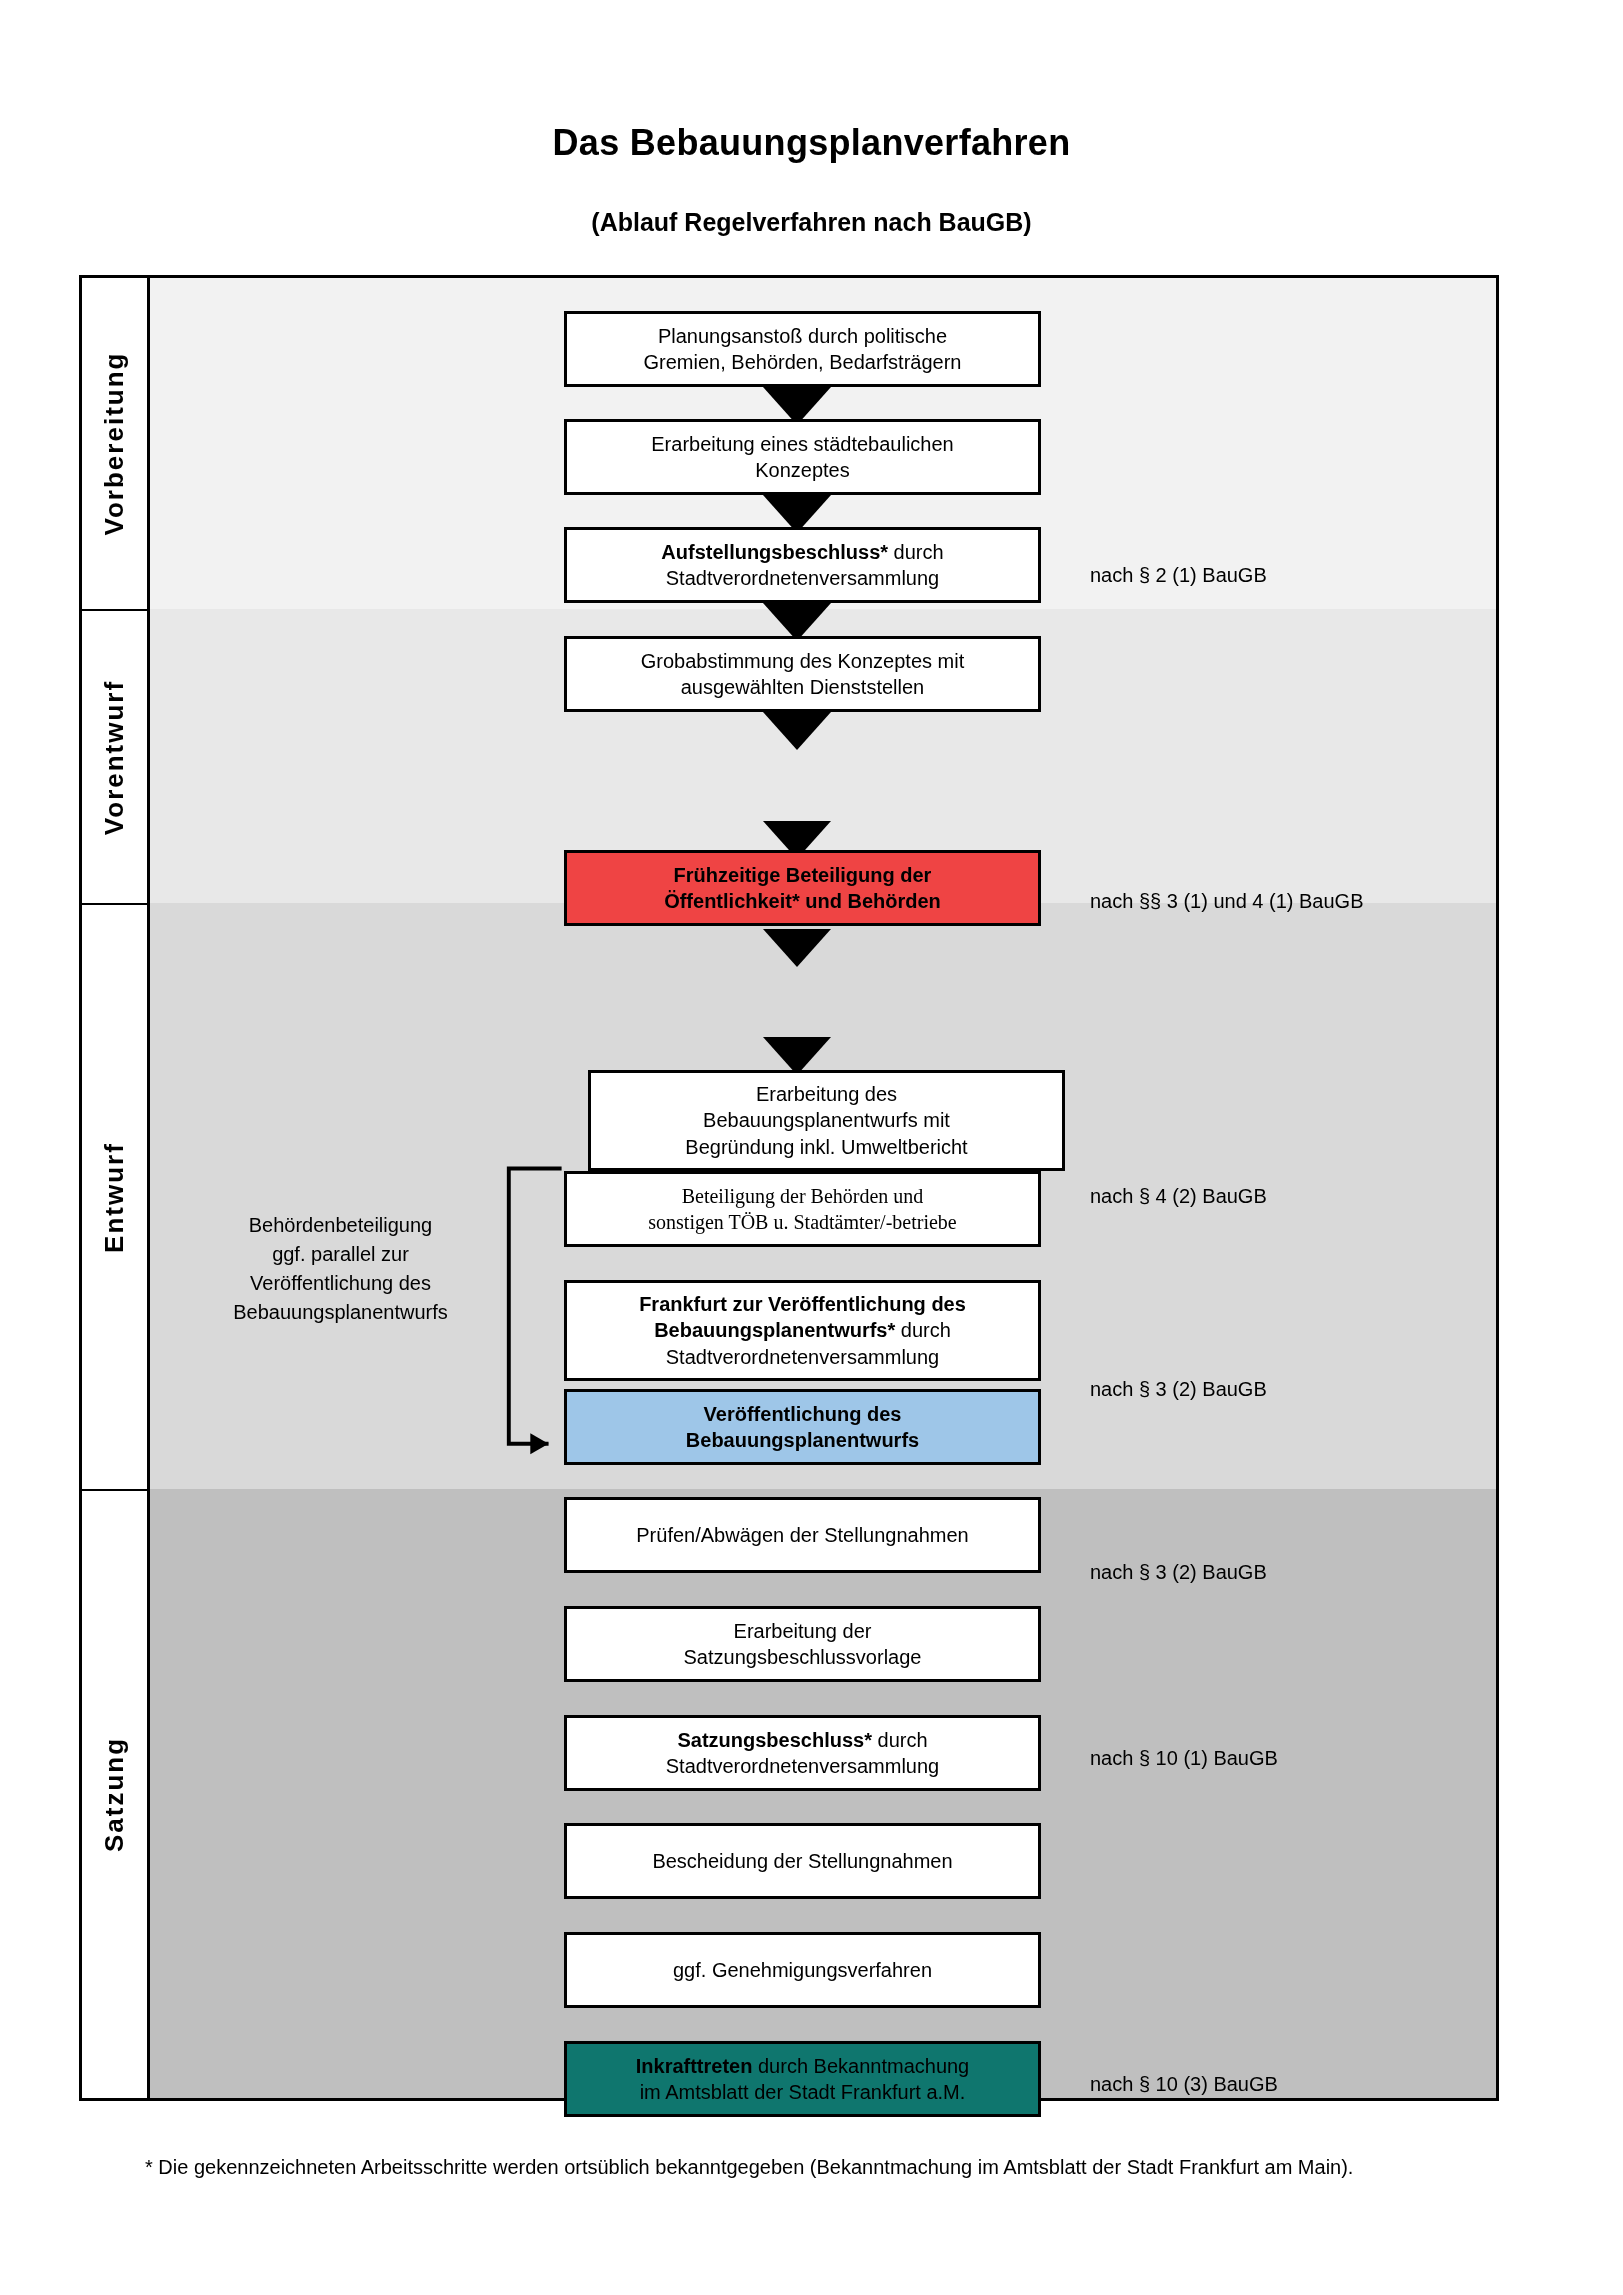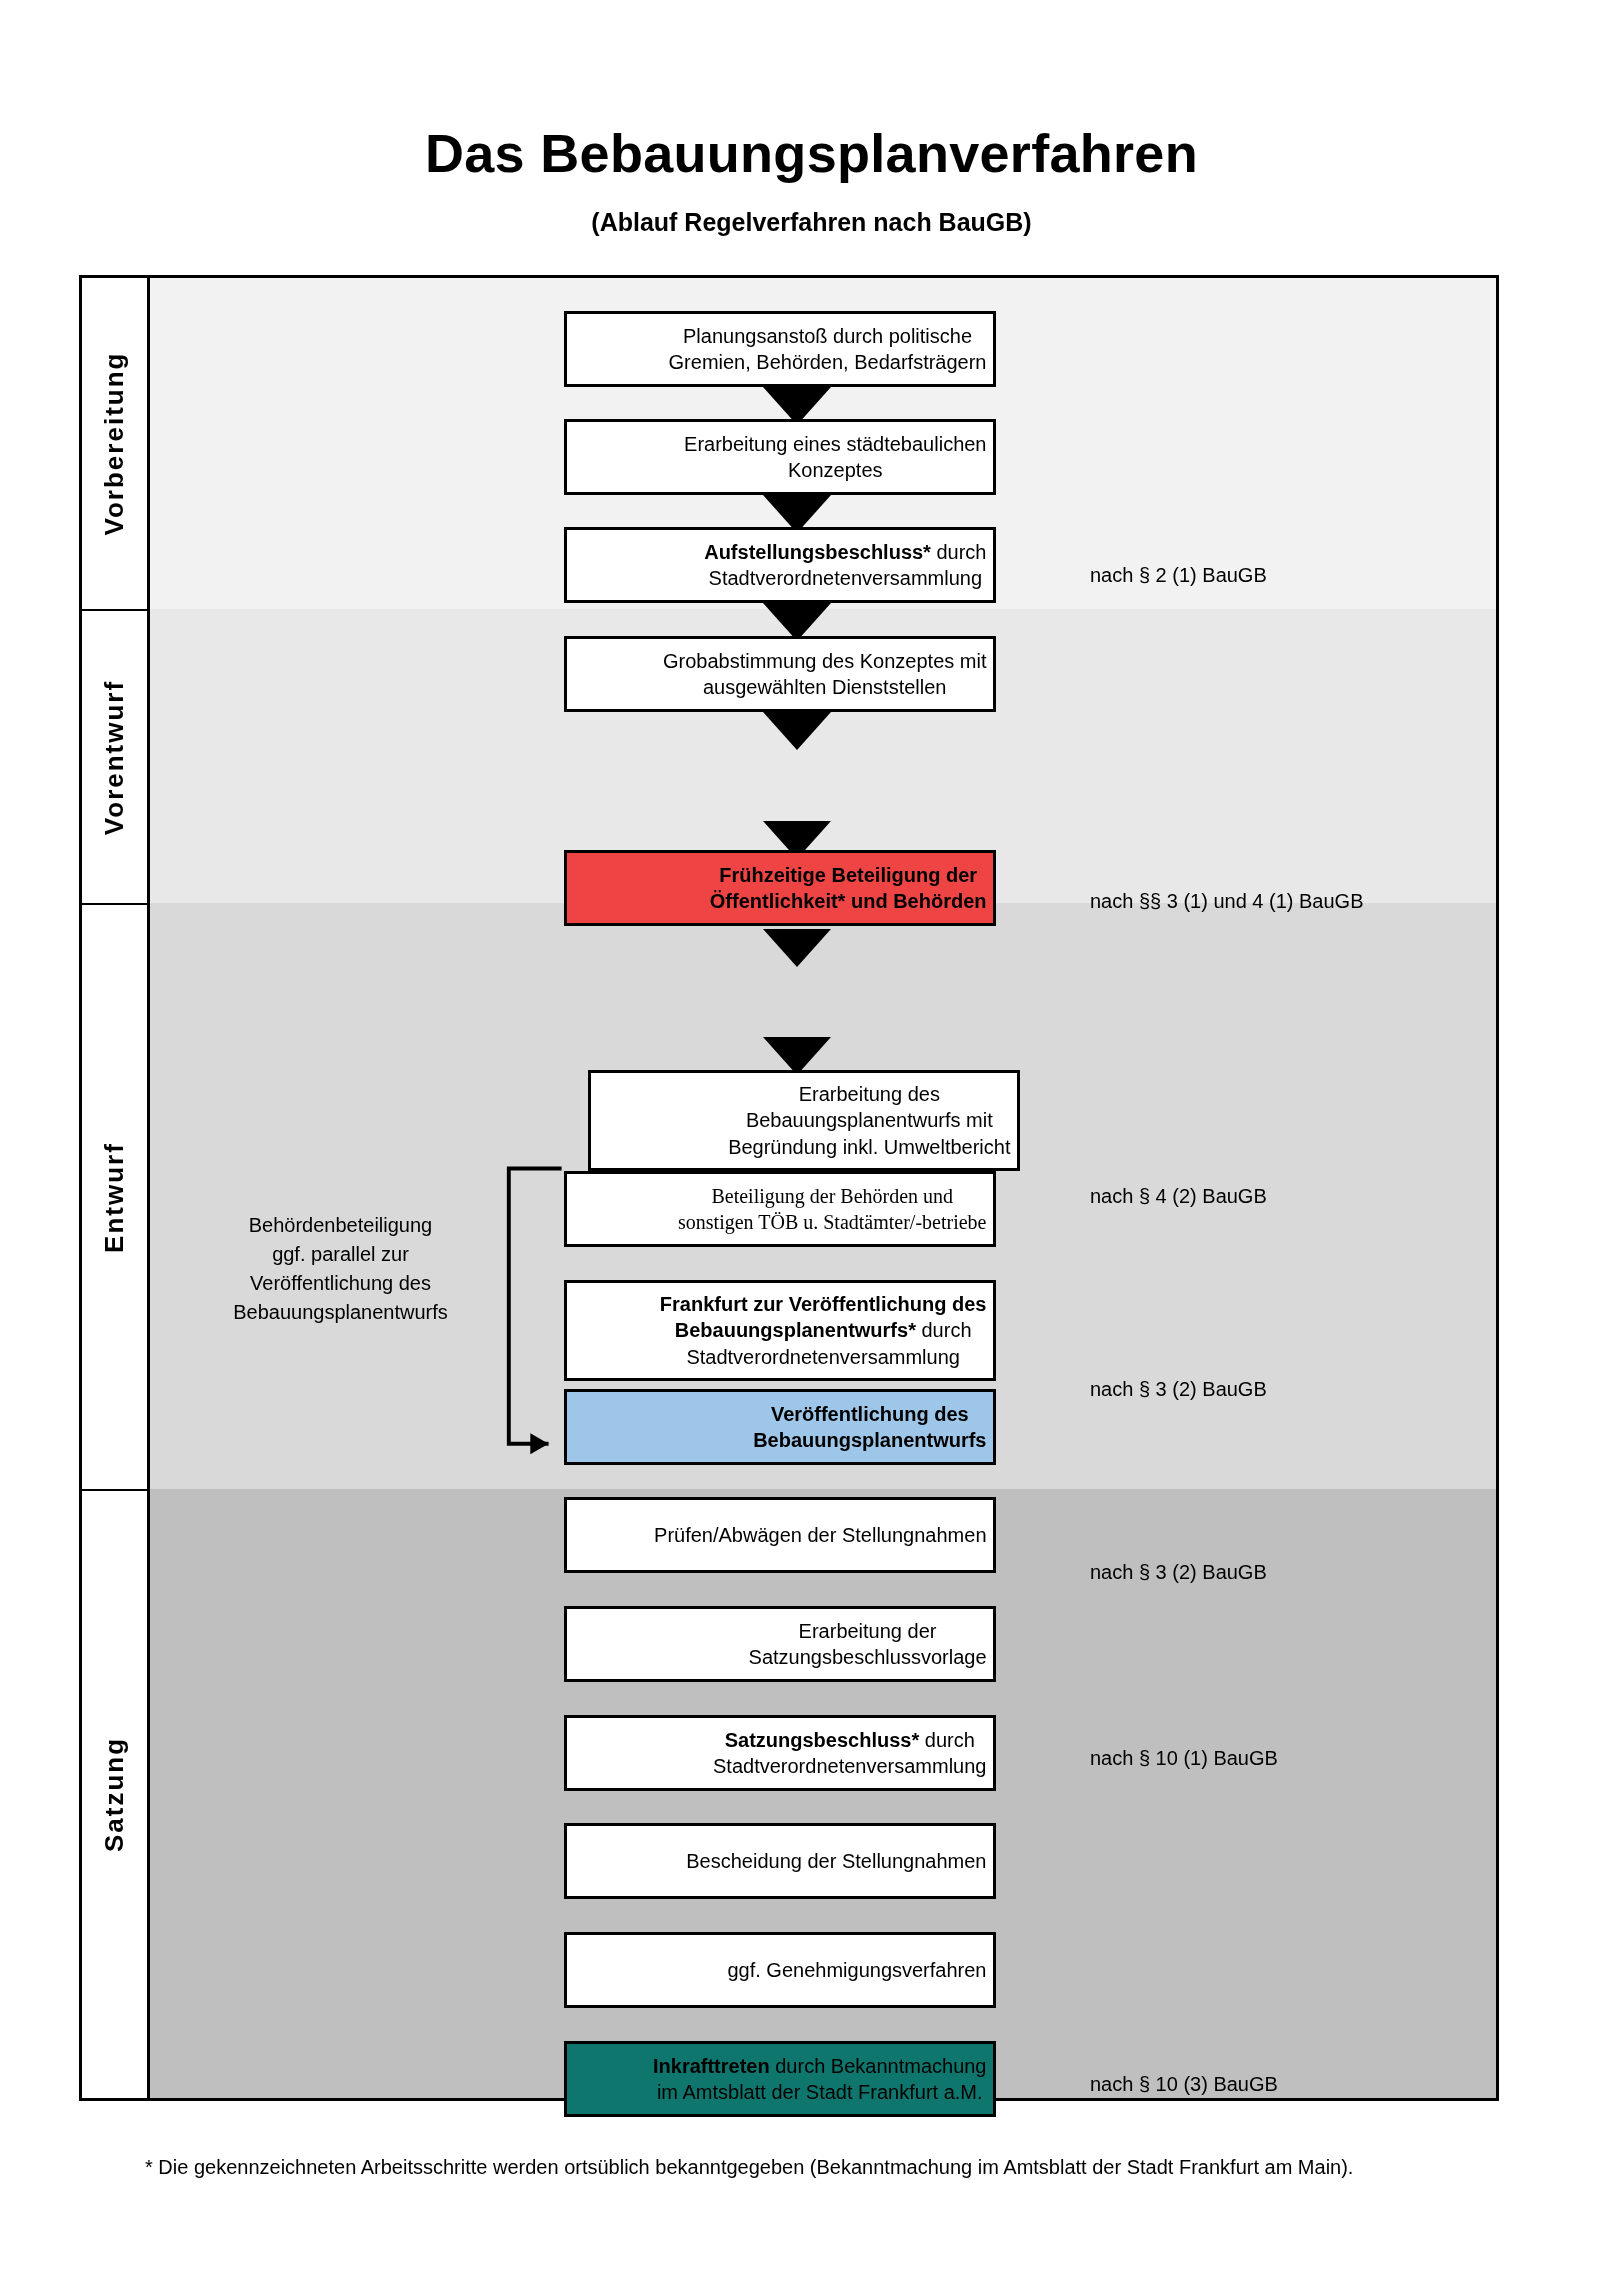--- a/index.html
+++ b/index.html
@@ -8,21 +8,21 @@
     background:#ffffff;
     font-family:"Liberation Sans", sans-serif;
     color:#000;
     position:relative;
     overflow:hidden;
   }
 
   
   #title{
     position:absolute;left:0;top:122px;width:1623px;
-    text-align:center;font-size:54px;font-weight:bold;letter-spacing:0.3px;
+    text-align:center;font-size:36px;font-weight:bold;letter-spacing:0.3px;
   }
   #subtitle{
     position:absolute;left:0;top:208px;width:1623px;
     text-align:center;font-size:25px;font-weight:bold;
   }
 
   
   #frame{
     position:absolute;left:79px;top:275px;
     width:1420px;height:1826px;
@@ -52,25 +52,25 @@
   
   #bands{
     position:absolute;left:68px;top:0;right:0;bottom:0;
   }
   .band{position:absolute;left:0;width:100%;}
 
   
   .fbox{
     position:absolute;
     left:482px;            
-    width:432px;
+    width:477px;
     border:3.3px solid #000;
     background:#ffffff;
     box-sizing:border-box;
-    display:flex;align-items:center;justify-content:flex-end;
+    display:flex;align-items:center;justify-content:center;
     text-align:center;
     font-size:20px;line-height:1.32;
     padding:2.6px 6.5px;
     z-index:5;
   }
   .fbox.blue{background:#9ec6e8;}
   .fbox b{font-weight:bold;}
 
   
   .arrow{

